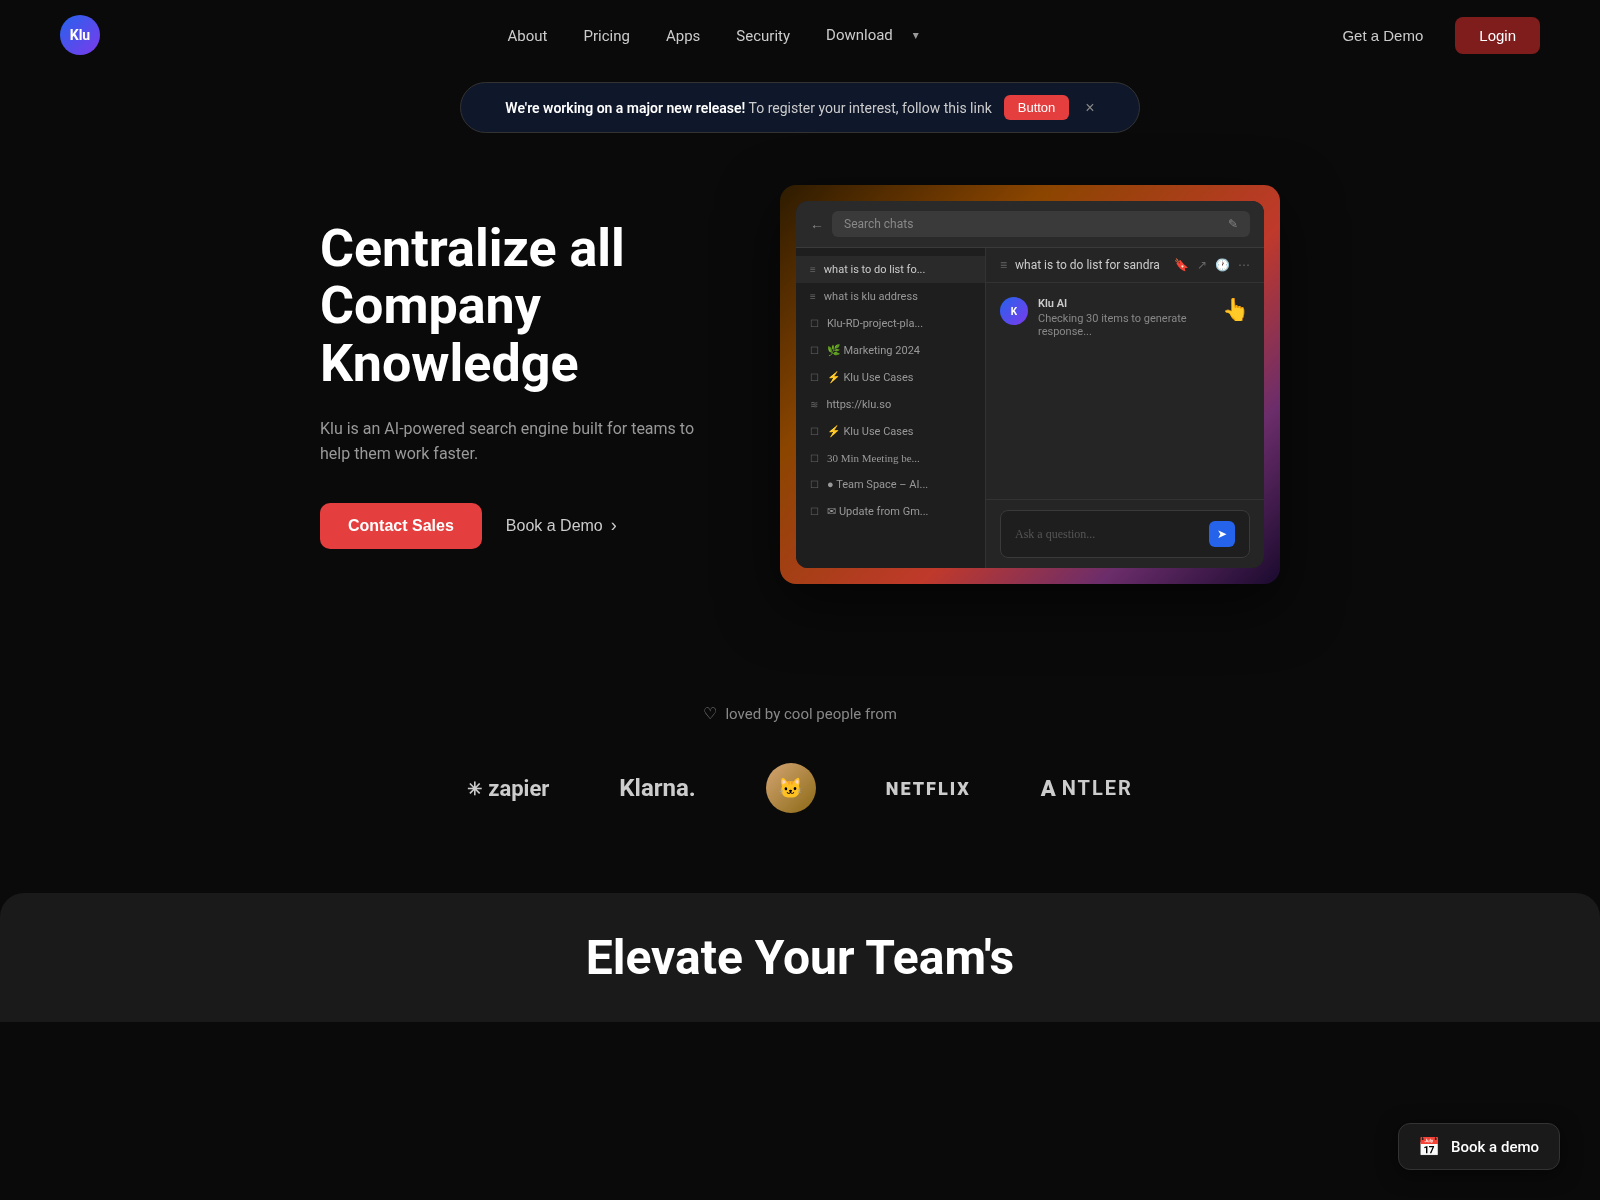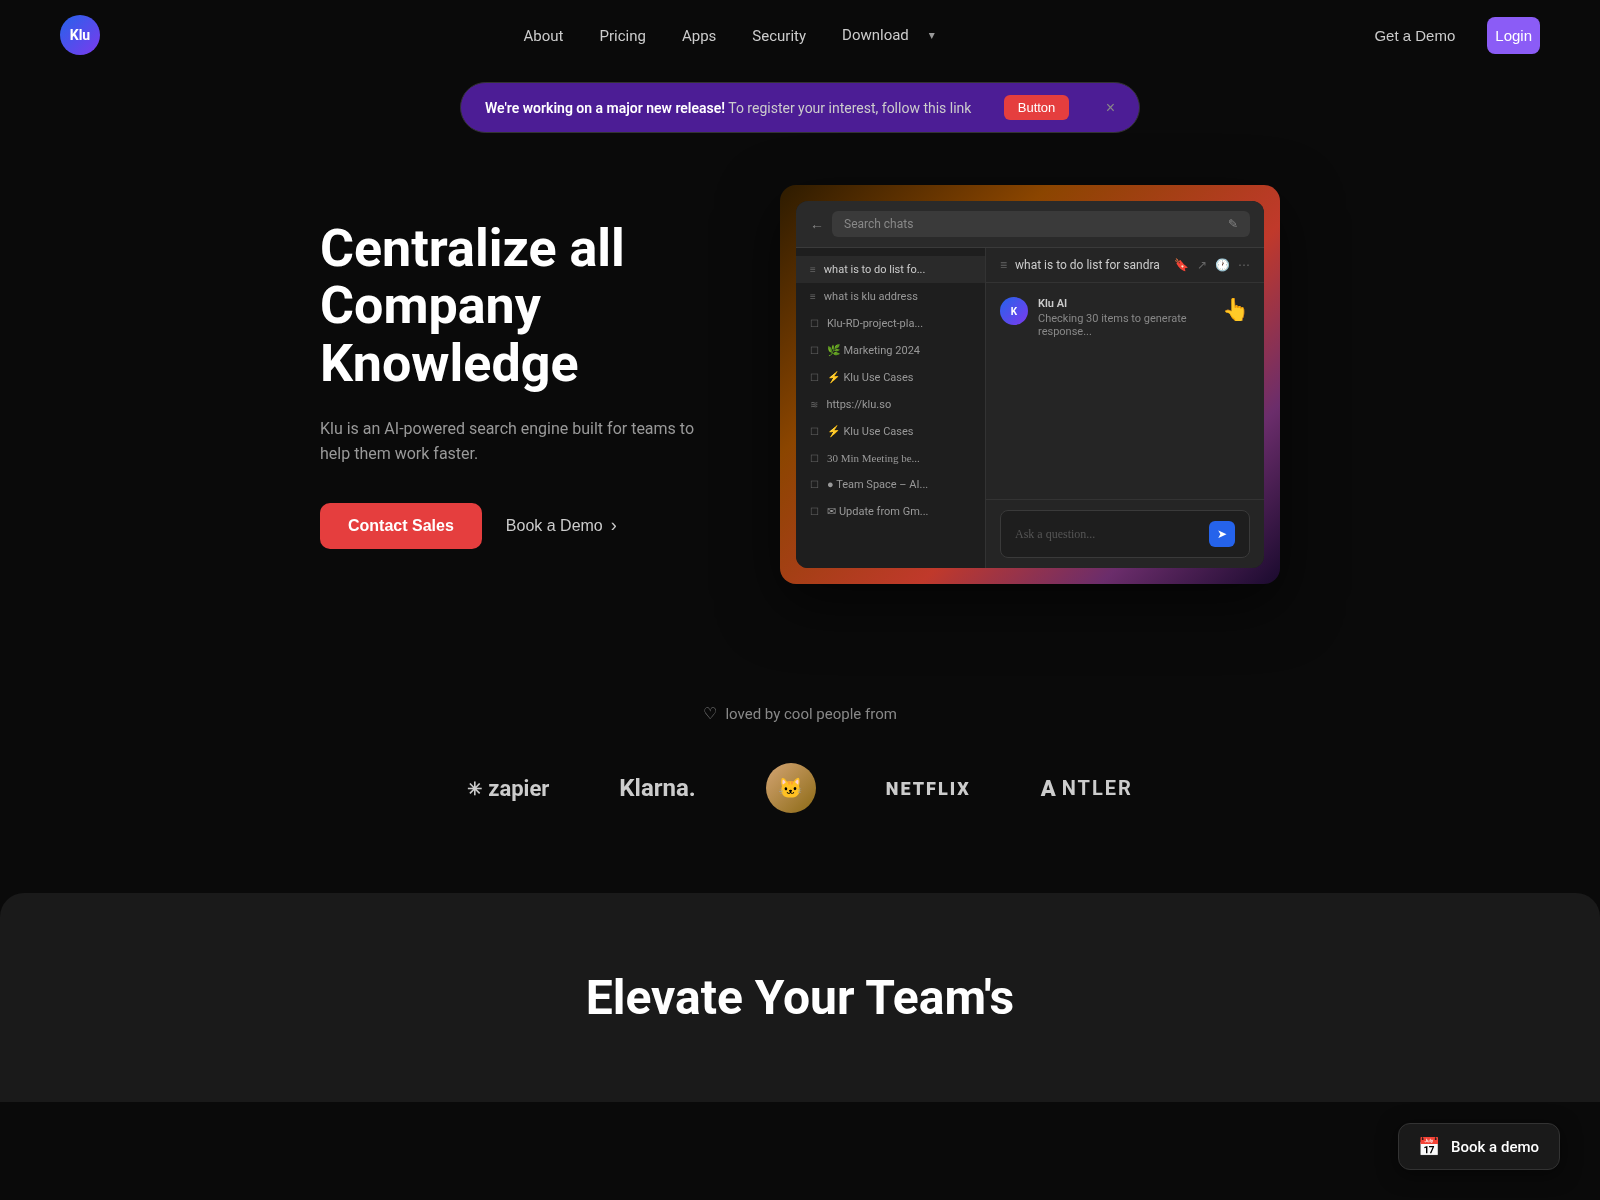--- a/index.html
+++ b/index.html
@@ -64,41 +64,41 @@
     }
     .btn-get-demo {
       background: transparent;
       color: #cccccc;
       border: none;
       font-size: 15px;
       cursor: pointer;
       padding: 8px 16px;
     }
     .btn-login {
-      background: #8b5cf6;
+      background: #7f1d1d;
       color: white;
       border: none;
-      padding: 10px 8px;
+      padding: 10px 24px;
       border-radius: 8px;
       font-size: 15px;
       font-weight: 500;
       cursor: pointer;
     }
 
     
     .banner {
-      background: #4c1d95;
+      background: #0f172a;
       border: 1px solid #333;
       border-radius: 40px;
       margin: 12px auto;
       max-width: 680px;
       padding: 12px 24px;
       display: flex;
       align-items: center;
-      justify-content: space-between;
+      justify-content: center;
       gap: 12px;
     }
     .banner-text {
       font-size: 14px;
       color: #cccccc;
     }
     .banner-text strong {
       color: #fff;
       font-weight: 600;
     }
@@ -398,21 +398,21 @@
       align-items: center;
       justify-content: center;
       font-size: 20px;
     }
 
     
     .bottom-section {
       background: #1a1a1a;
       border-radius: 24px 24px 0 0;
       margin-top: 40px;
-      padding: 76px;
+      padding: 36px;
       text-align: center;
     }
     .bottom-title {
       font-size: 48px;
       font-weight: 700;
       color: #ffffff;
     }
 
     
     .book-demo-float {

